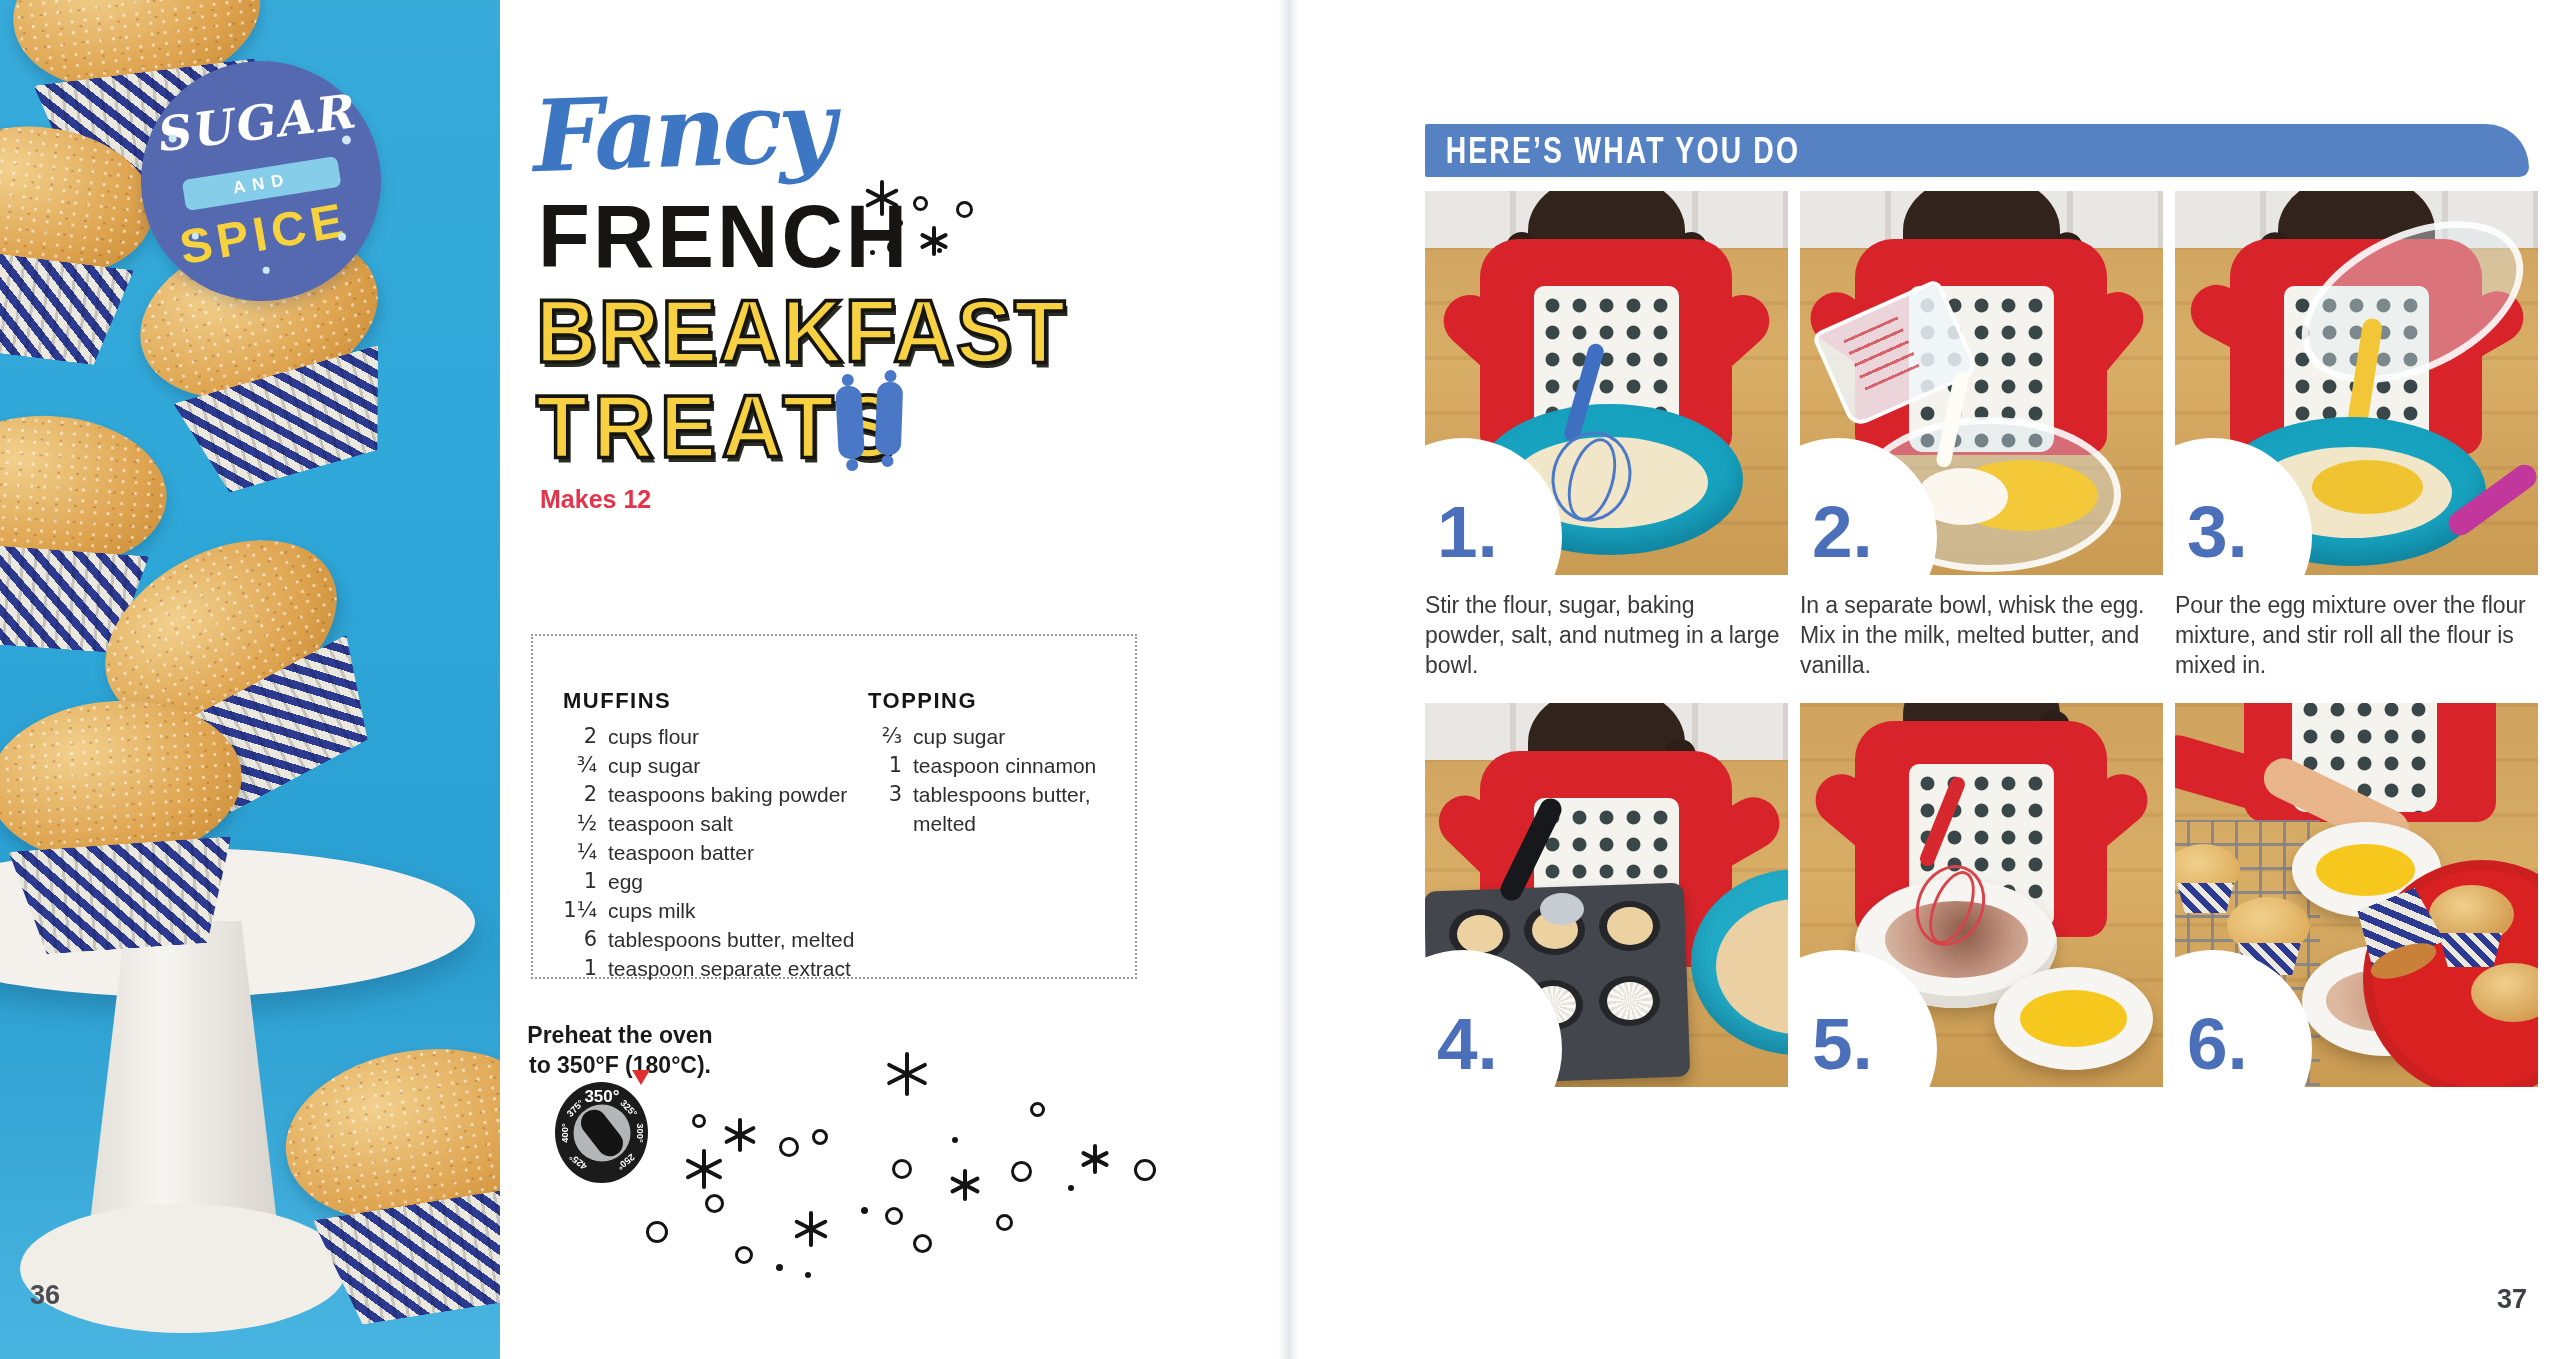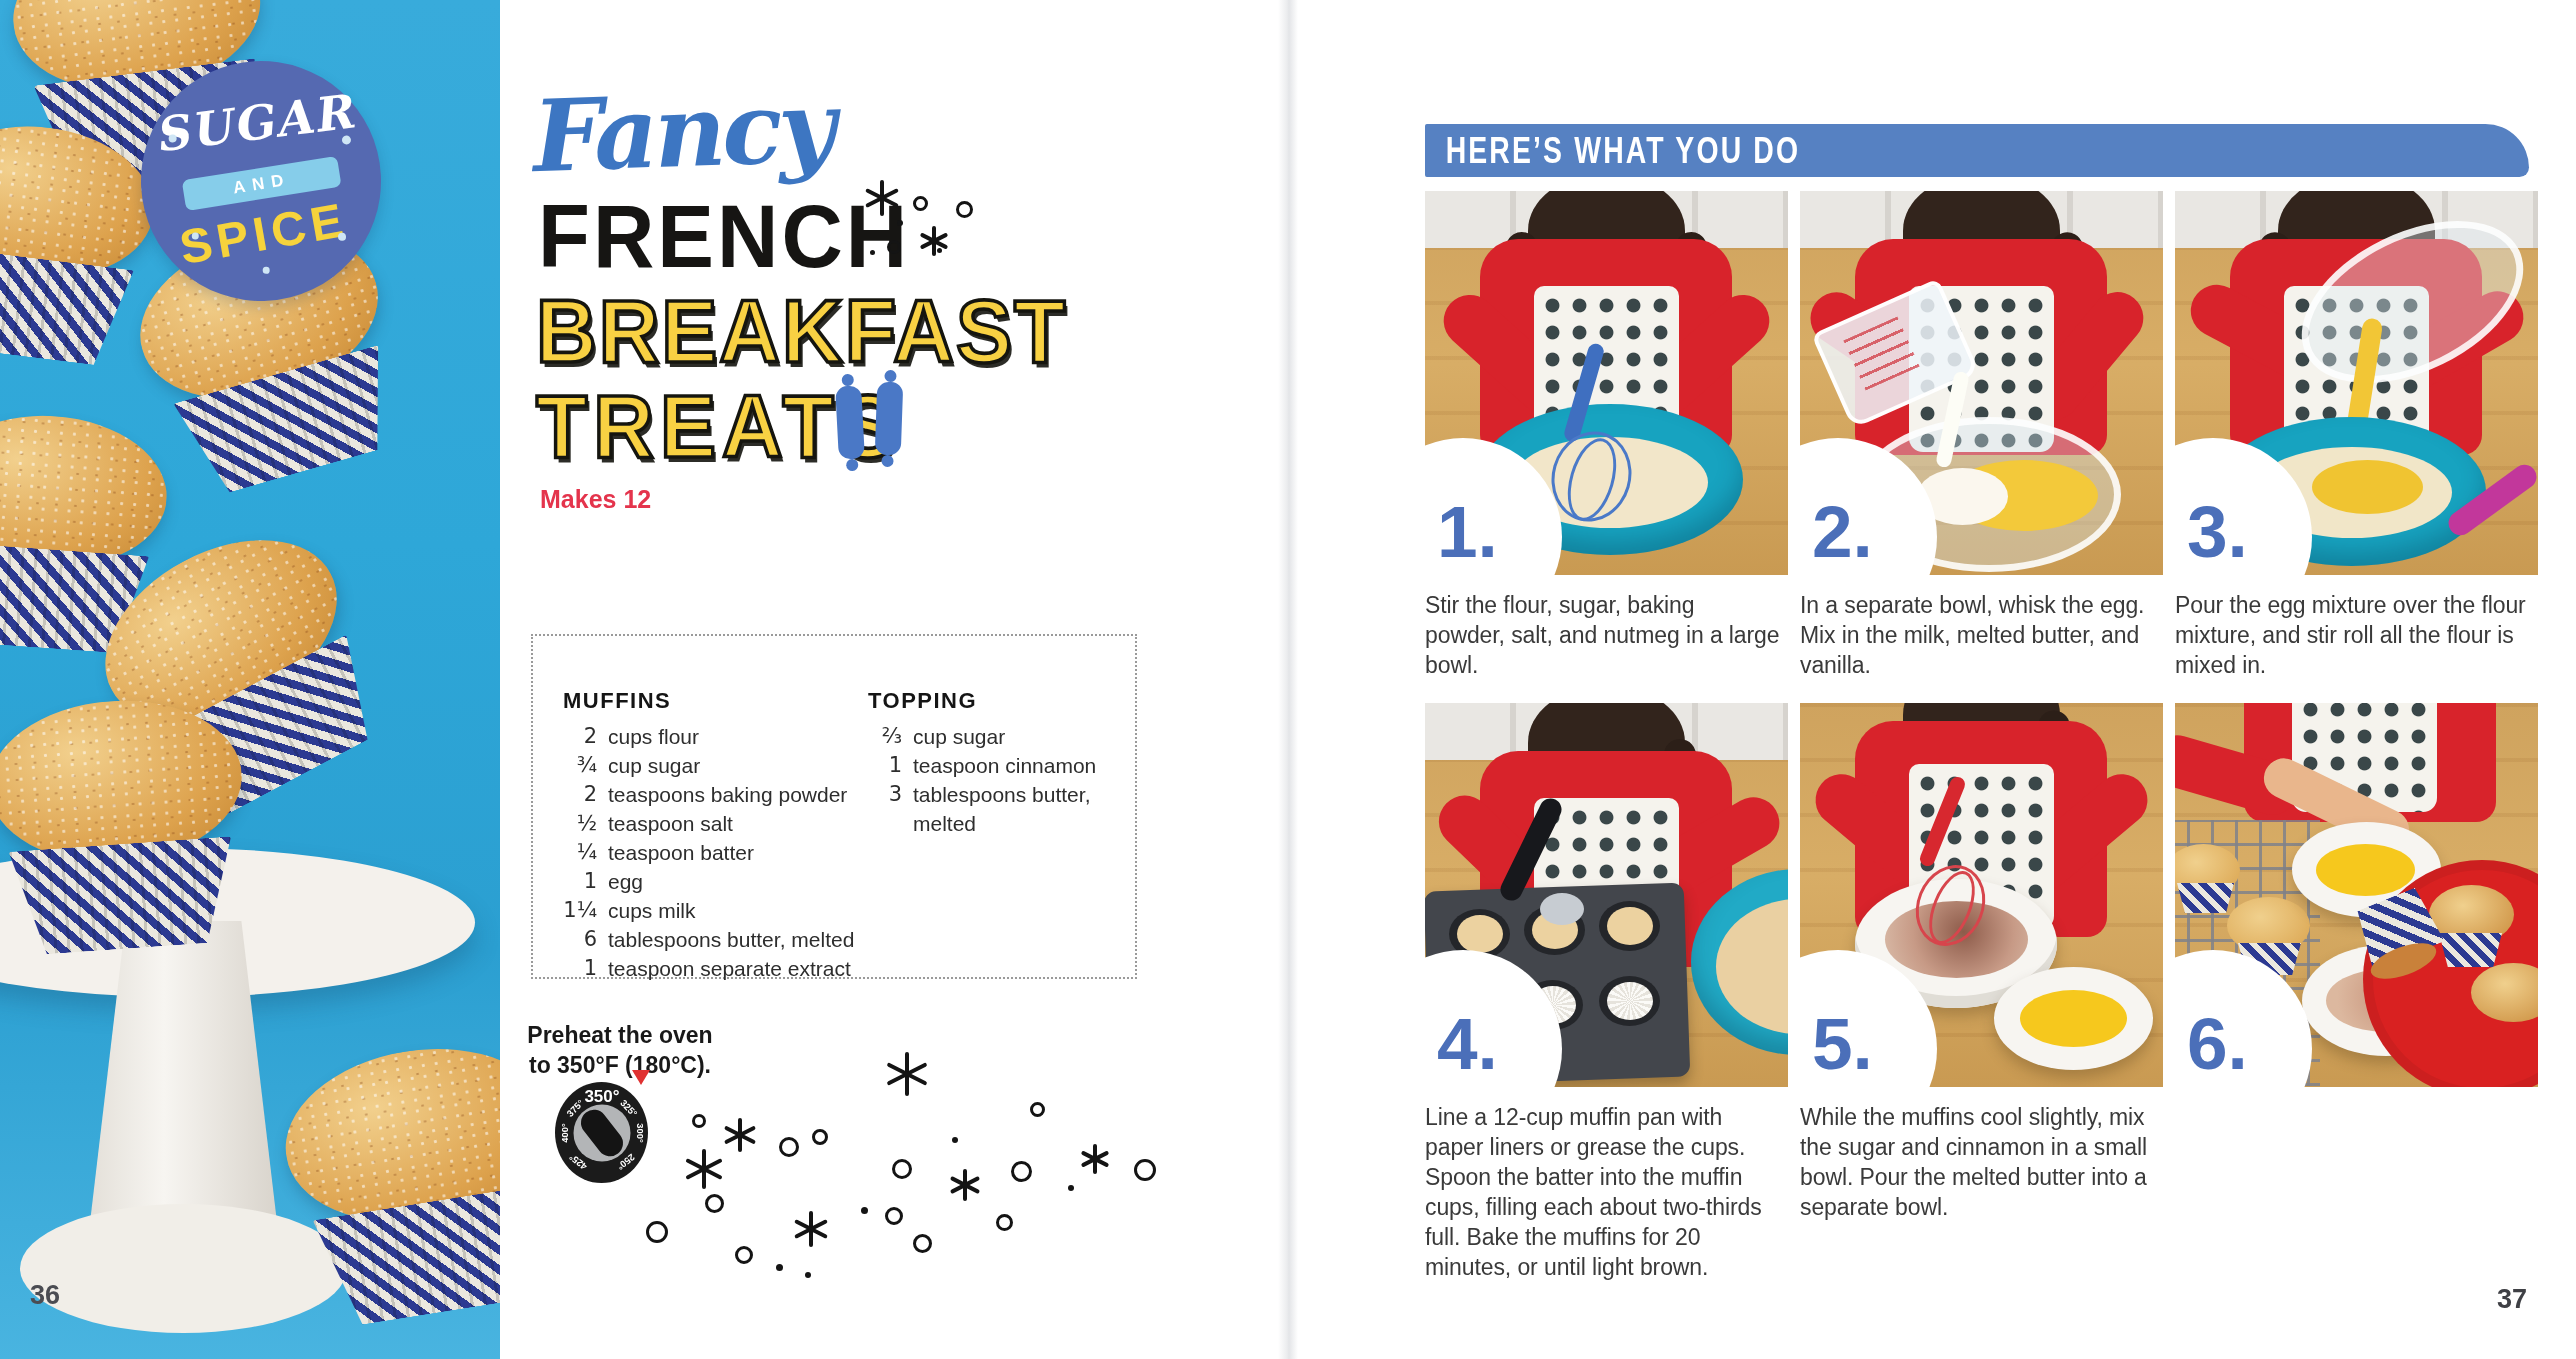--- a/index.html
+++ b/index.html
@@ -431,42 +431,40 @@
         <div class="prop" style="left:28px;top:285px;width:46px;height:38px;border-radius:50%;background:#ecd2a0;"></div>
         <div class="prop" style="left:105px;top:283px;width:46px;height:38px;border-radius:50%;background:repeating-conic-gradient(#e6e3dc 0 10deg,#fbfaf7 10deg 20deg);border-radius:50%;"></div>
         <div class="prop" style="left:182px;top:279px;width:46px;height:38px;border-radius:50%;background:repeating-conic-gradient(#e6e3dc 0 10deg,#fbfaf7 10deg 20deg);"></div>
         <div class="prop" style="left:95px;top:91px;width:22px;height:111px;background:#17181c;border-radius:11px;transform:rotate(26deg);"></div>
         <div class="prop" style="left:115px;top:190px;width:44px;height:32px;border-radius:50%;background:#c7ccd2;"></div>
         <div class="prop" style="left:266px;top:166px;width:214px;height:186px;border-radius:50%;background:#21aac6;box-shadow:inset 0 -14px 22px rgba(0,40,60,.25);"></div>
         <div class="prop" style="left:291px;top:196px;width:166px;height:135px;border-radius:50%;background:#ead0a2;"></div>
         <div class="numtab"></div>
         <div class="stepnum">4.</div>
       </div>
-      <div class="cap">Line a 12-cup muffin pan with paper liners or grease the cups. Spoon the batter into the muffin cups, filling each about two-thirds full. Bake the muffins for 20 minutes, or until light brown.</div>
     </div>
 
     <div class="cell">
       <div class="ph">
         <div class="hair" style="top:-44px;"></div>
         <div class="braid" style="top:6px;left:248px;transform:rotate(-18deg);"></div>
         <div class="torso" style="top:18px;"></div>
         <div class="sleeve" style="top:103px;left:4px;transform:rotate(40deg);"></div>
         <div class="sleeve" style="top:103px;left:208px;transform:rotate(-40deg);"></div>
         <div class="apron" style="top:61px;"></div>
         <div class="prop" style="left:55px;top:176px;width:202px;height:129px;border-radius:50%;background:#f7f5f1;box-shadow:inset 0 -12px 0 #e0ddd6,0 8px 14px rgba(60,40,10,.25);"></div>
         <div class="prop" style="left:85px;top:198px;width:143px;height:77px;border-radius:50%;background:radial-gradient(circle at 55% 40%,#8d5b4a,#c79a86 55%,#dcc0ad);"></div>
         <div class="prop" style="left:135px;top:71px;width:15px;height:95px;background:#d7282f;border-radius:8px;transform:rotate(22deg);"></div>
         <div class="prop" style="left:117px;top:161px;width:61px;height:77px;border:3px solid #d7454c;border-radius:50%;transform:rotate(22deg);"></div>
         <div class="prop" style="left:133px;top:166px;width:32px;height:71px;border:3px solid #d7454c;border-radius:50%;transform:rotate(22deg);"></div>
         <div class="prop" style="left:194px;top:264px;width:159px;height:103px;border-radius:50%;background:#f7f5f1;box-shadow:0 8px 14px rgba(60,40,10,.25);"></div>
         <div class="prop" style="left:220px;top:287px;width:107px;height:57px;border-radius:50%;background:#f6c81d;"></div>
         <div class="numtab"></div>
         <div class="stepnum">5.</div>
       </div>
-      <div class="cap">While the muffins cool slightly, mix the sugar and cinnamon in a small bowl. Pour the melted butter into a separate bowl.</div>
     </div>
 
     <div class="cell">
       <div class="ph">
         <div class="torso" style="top:-69px;left:69px;height:188px;"></div>
         <div class="apron" style="top:-40px;left:117px;height:149px;"></div>
         <div class="sleeve" style="top:46px;left:-26px;transform:rotate(16deg);"></div>
         <div class="prop" style="left:83px;top:81px;width:157px;height:40px;background:#e9b68c;border-radius:22px;transform:rotate(26deg);"></div>
         <div class="prop" style="left:-12px;top:117px;width:157px;height:266px;background:repeating-linear-gradient(0deg,rgba(128,130,138,.85) 0 3px,transparent 3px 24px),repeating-linear-gradient(90deg,rgba(128,130,138,.85) 0 3px,transparent 3px 24px);"></div>
         <div class="prop" style="left:-8px;top:141px;width:73px;height:52px;border-radius:50%;background:radial-gradient(ellipse at 40% 35%,#f0d08d,#d9a24c);"></div>

